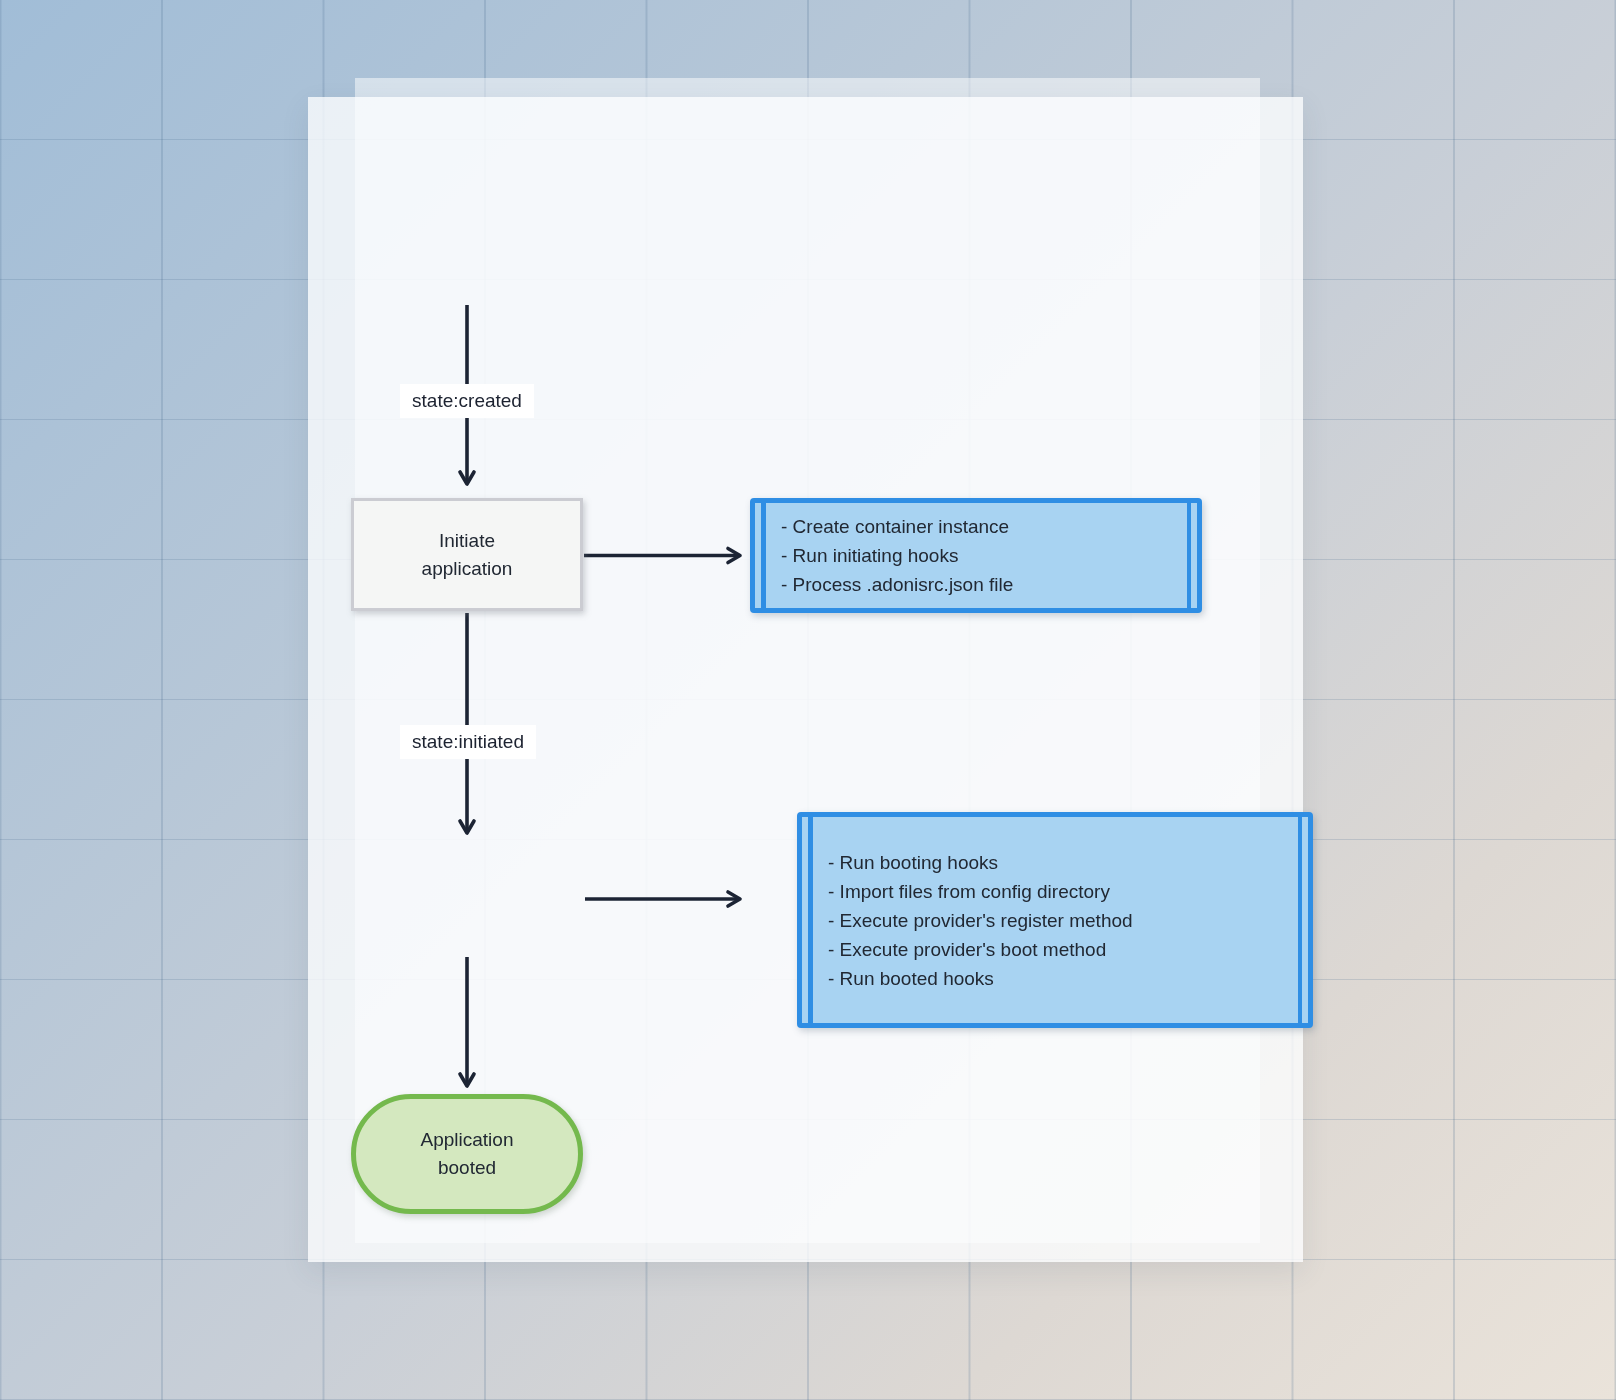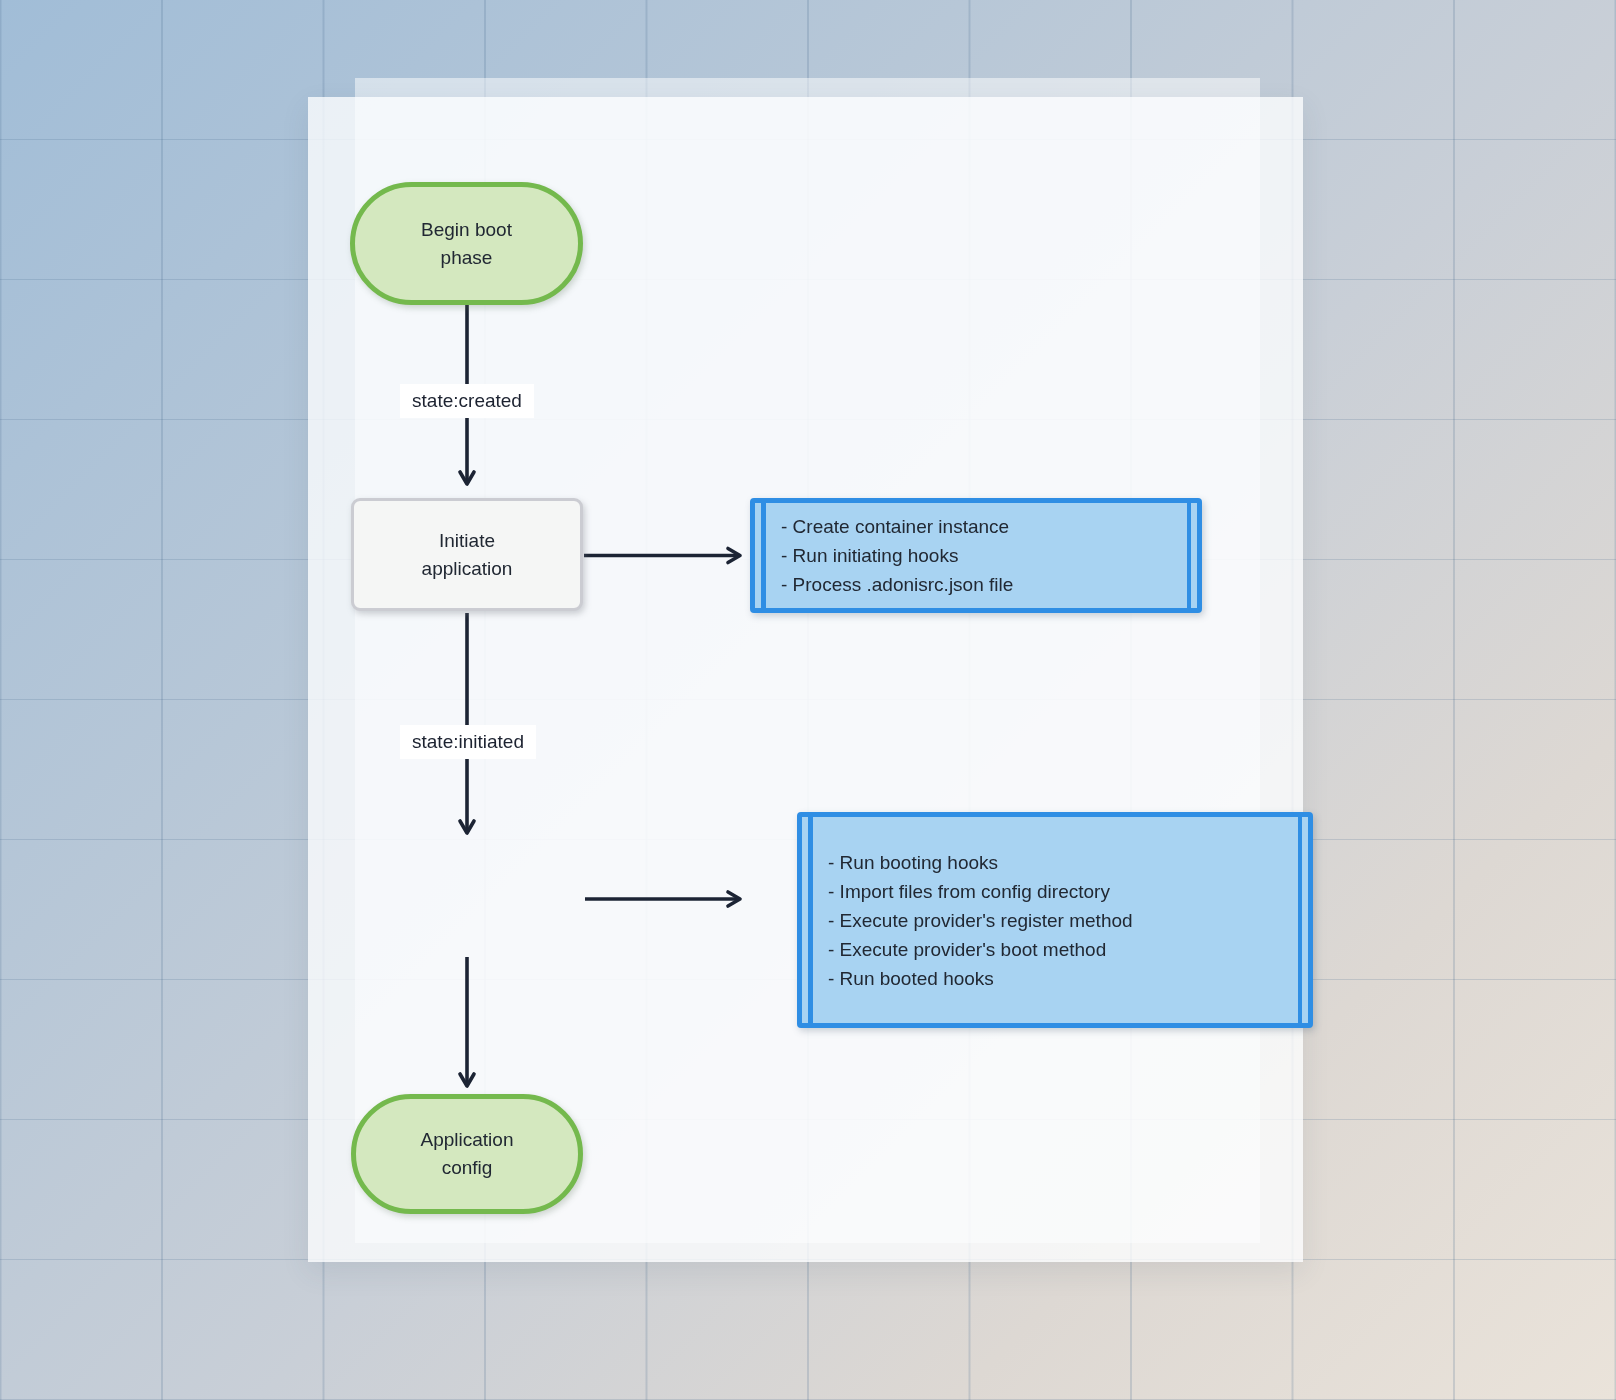--- a/index.html
+++ b/index.html
@@ -49,21 +49,21 @@
     border-radius: 70px;
     box-shadow: 2px 3px 6px rgba(95,115,95,0.28);
   }
   #node-begin  { left: 350px; top: 182px; width: 233px; height: 123px; }
   #node-booted { left: 351px; top: 1094px; width: 232px; height: 120px; }
   #node-begin .lbl, #node-booted .lbl { max-width: 120px; }
 
   .rectnode {
     background: #f5f6f5;
     border: 3px solid #cbccd2;
-    border-radius: 9px;
+    border-radius: 0;
     box-shadow: 2px 3px 6px rgba(120,125,135,0.35);
   }
   #node-initiate { left: 351px; top: 498px; width: 232px; height: 113px; }
   #node-boot     { left: 352px; top: 842px; width: 232px; height: 114px; }
 
   .subroutine {
     background: #a8d3f2;
     border: 5px solid #2f8ee4;
     border-radius: 4px;
     box-shadow: 2px 3px 7px rgba(90,110,130,0.30);
@@ -103,23 +103,20 @@
         <path d="M4,4 L16,11 L4,18" fill="none" stroke="#1c2434" stroke-width="3.6" stroke-linecap="round" stroke-linejoin="round"></path>
       </marker>
     </defs>
     <path d="M467,305 L467,483" fill="none" stroke="#1c2434" stroke-width="3.6" marker-end="url(#vee)"></path>
     <path d="M584,555.5 L739,555.5" fill="none" stroke="#1c2434" stroke-width="3.6" marker-end="url(#vee)"></path>
     <path d="M467,613 L467,832" fill="none" stroke="#1c2434" stroke-width="3.6" marker-end="url(#vee)"></path>
     <path d="M585,899 L739,899" fill="none" stroke="#1c2434" stroke-width="3.6" marker-end="url(#vee)"></path>
     <path d="M467,957 L467,1085" fill="none" stroke="#1c2434" stroke-width="3.6" marker-end="url(#vee)"></path>
   </svg>
 
-  <div class="node stadium" id="node-begin">
-    <span class="lbl">Begin boot phase</span>
-  </div>
 
   <div class="edge-label" id="edge-label-created">
     <span>state:created</span>
   </div>
 
   <div class="node rectnode" id="node-initiate">
     <span class="lbl">Initiate application</span>
   </div>
 
   <div class="node subroutine" id="node-initiate-tasks">
@@ -135,16 +132,16 @@
 
   <div class="node subroutine" id="node-boot-tasks">
     <span class="task-line">- Run booting hooks</span>
     <span class="task-line">- Import files from config directory</span>
     <span class="task-line">- Execute provider's register method</span>
     <span class="task-line">- Execute provider's boot method</span>
     <span class="task-line">- Run booted hooks</span>
   </div>
 
   <div class="node stadium" id="node-booted">
-    <span class="lbl">Application config</span>
+    <span class="lbl">Application booted</span>
   </div>
 
 </div>
 
 </body></html>

